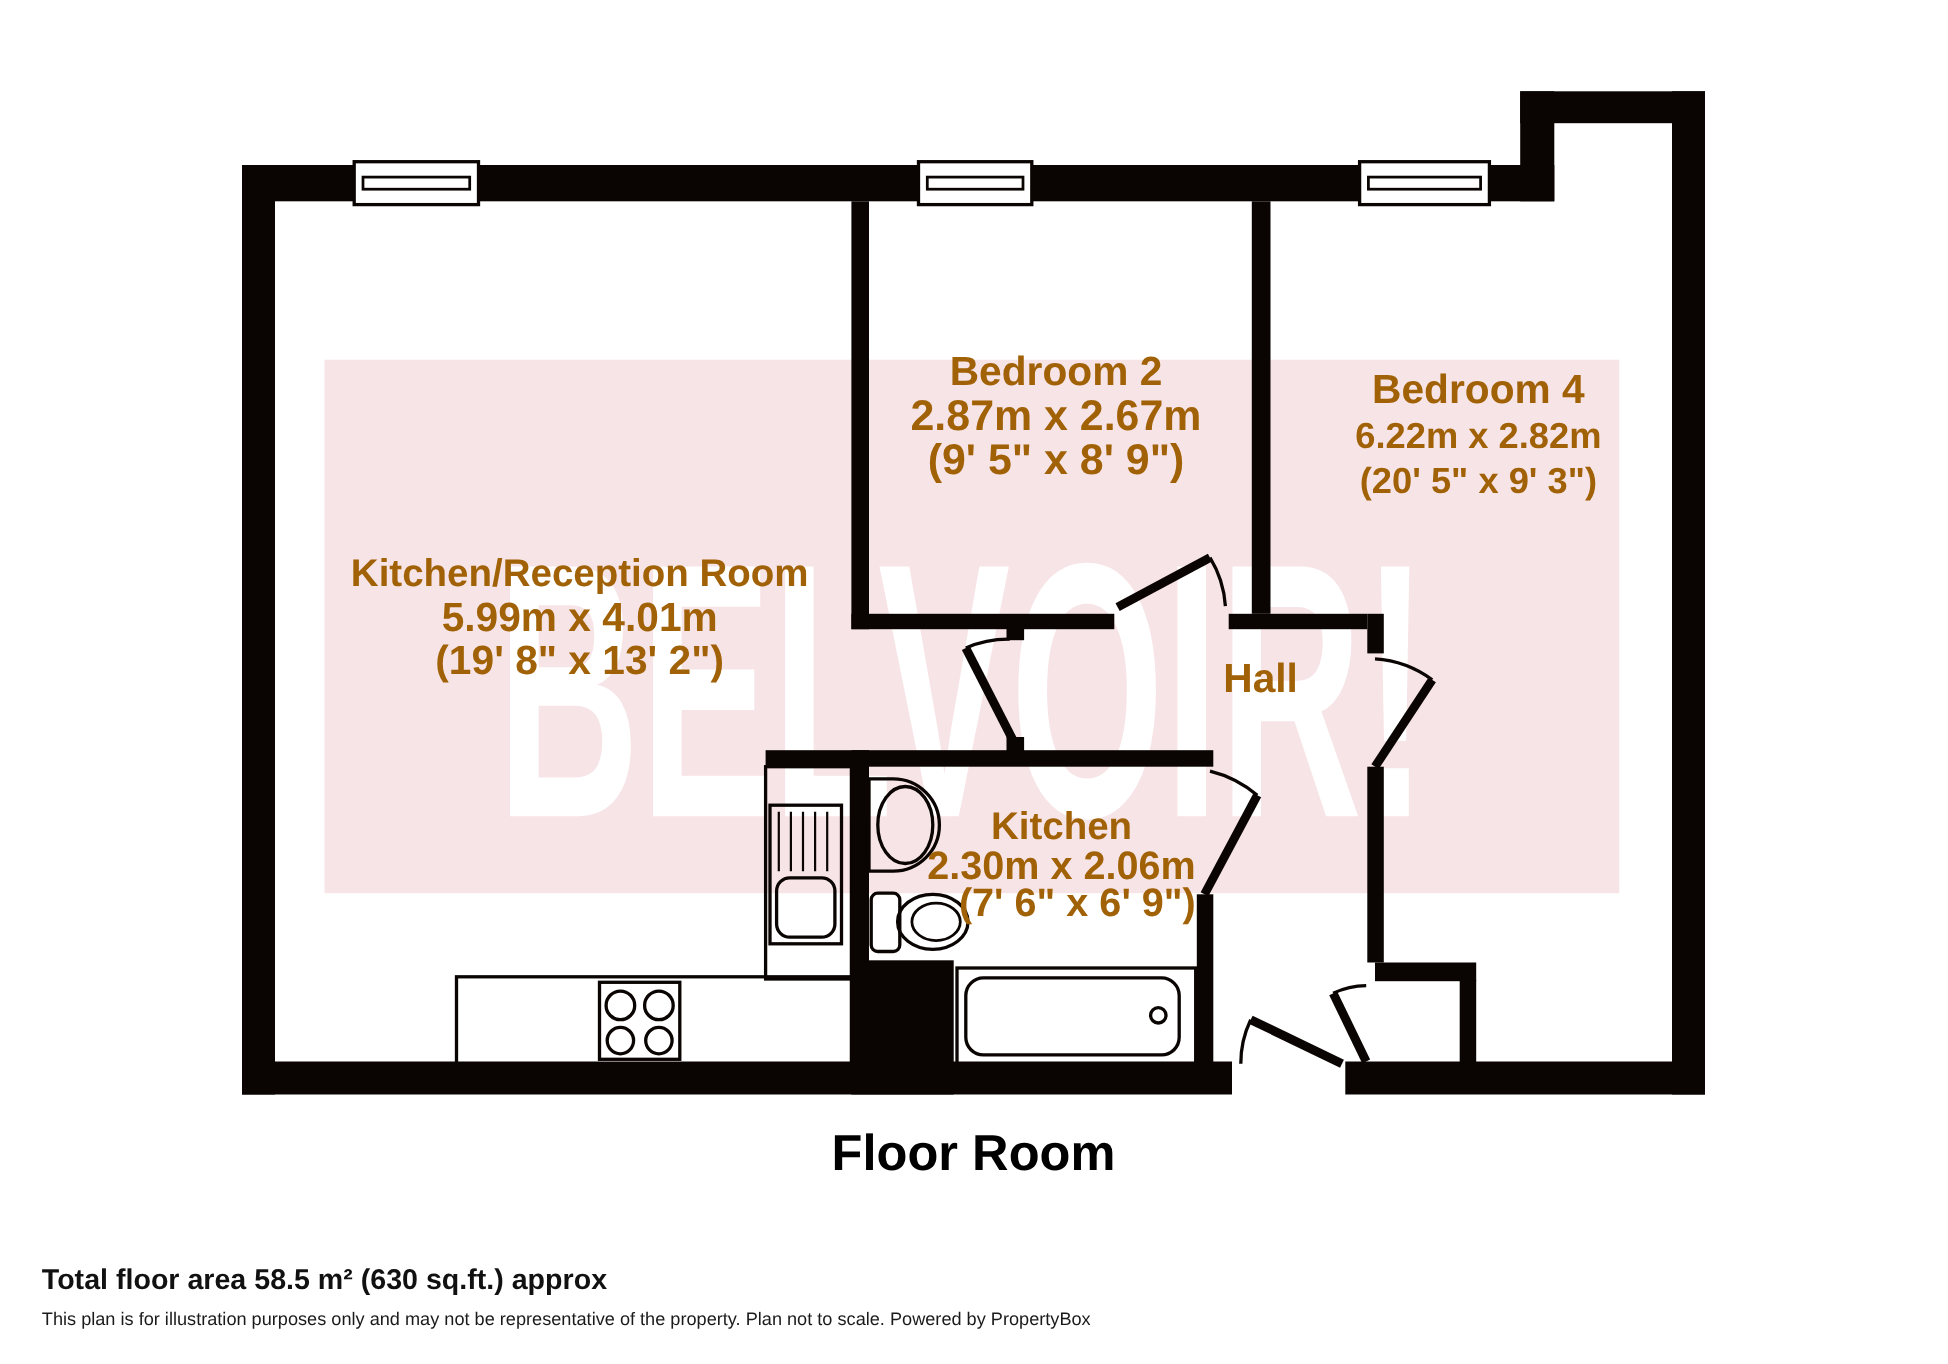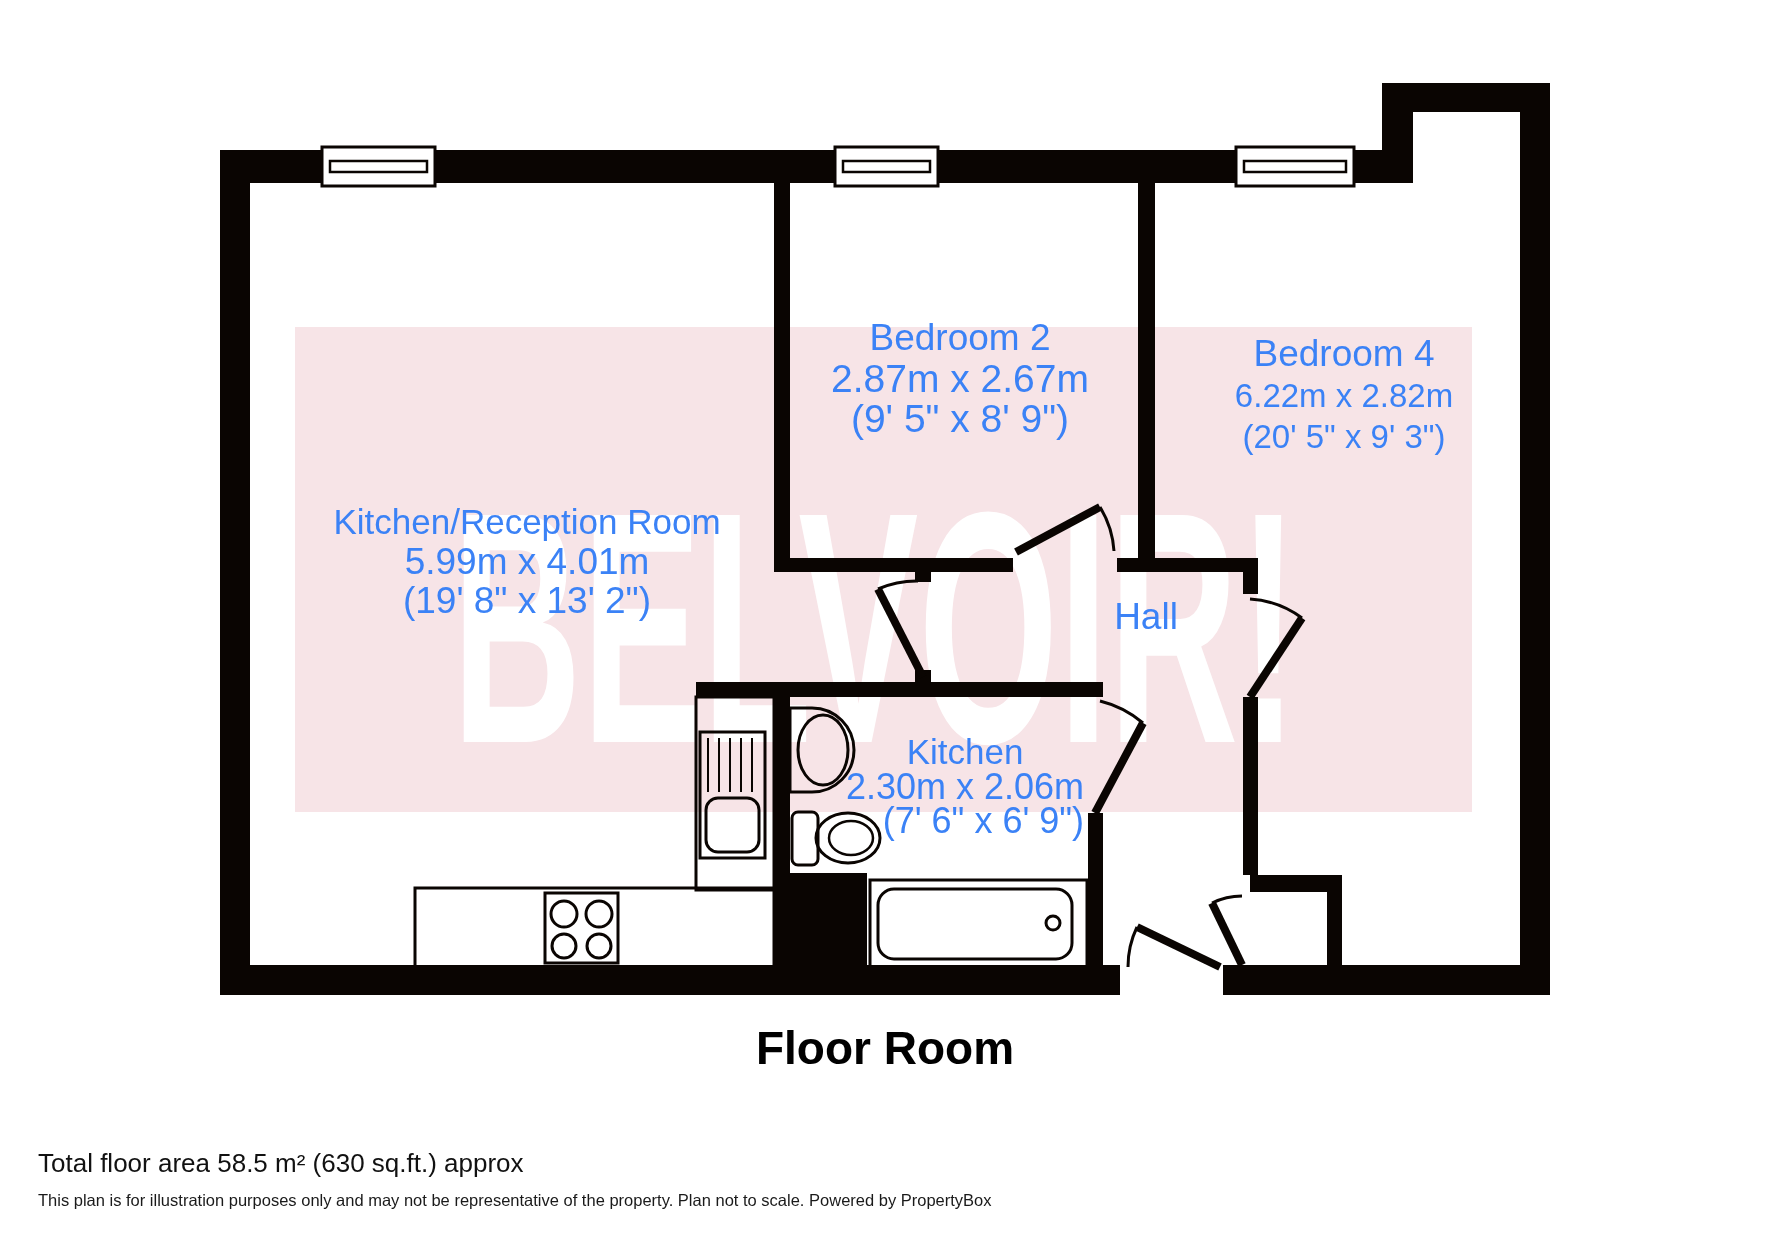--- a/index.html
+++ b/index.html
@@ -7,22 +7,23 @@
     position:relative;
     width:1771px;height:1240px;
     background:#ffffff;
     font-family:"Liberation Sans", sans-serif;
     overflow:hidden;
   }
   .plan-svg{position:absolute;left:0;top:0;z-index:1;}
   .room-label{
     position:absolute;z-index:2;
     transform:translate(-50%,-50%);
-    text-align:center;color:#3b82f6;
+    text-align:center;color:#a16207;
     white-space:nowrap;
+    font-weight:bold;
   }
   .room-label .room-name{display:block;}
   .room-label .room-dim{display:block;}
   .lbl-kitchen{left:479px;top:561px;margin-left:48px;}
   .lbl-kitchen .room-name{font-size:35px;line-height:40px;}
   .lbl-kitchen .room-dim{font-size:37px;line-height:39px;}
   .lbl-bedroom2{left:960px;top:378px;}
   .lbl-bedroom2 .room-name{font-size:37px;line-height:42px;}
   .lbl-bedroom2 .room-dim{font-size:39px;line-height:40px;}
   .lbl-bedroom1{left:1344px;top:395px;}
@@ -33,21 +34,21 @@
   .lbl-bathroom .room-name{font-size:35px;line-height:36px;}
   .lbl-bathroom .room-dim{font-size:36px;line-height:34px;text-align:right;}
   .plan-title{
     position:absolute;z-index:2;left:885px;top:1048px;
     transform:translate(-50%,-50%);
     font-size:46px;font-weight:bold;color:#000;white-space:nowrap;
   }
   .footer-area{
     position:absolute;z-index:2;left:38px;top:1163px;
     transform:translateY(-50%);
-    font-size:26px;color:#111;white-space:nowrap;
+    font-size:26px;color:#111;white-space:nowrap;font-weight:bold;
   }
   .footer-disclaimer{
     position:absolute;z-index:2;left:38px;top:1200px;
     transform:translateY(-50%);
     font-size:16.5px;color:#1a1a1a;white-space:nowrap;
   }
 </style>
 </head>
 <body>
 

